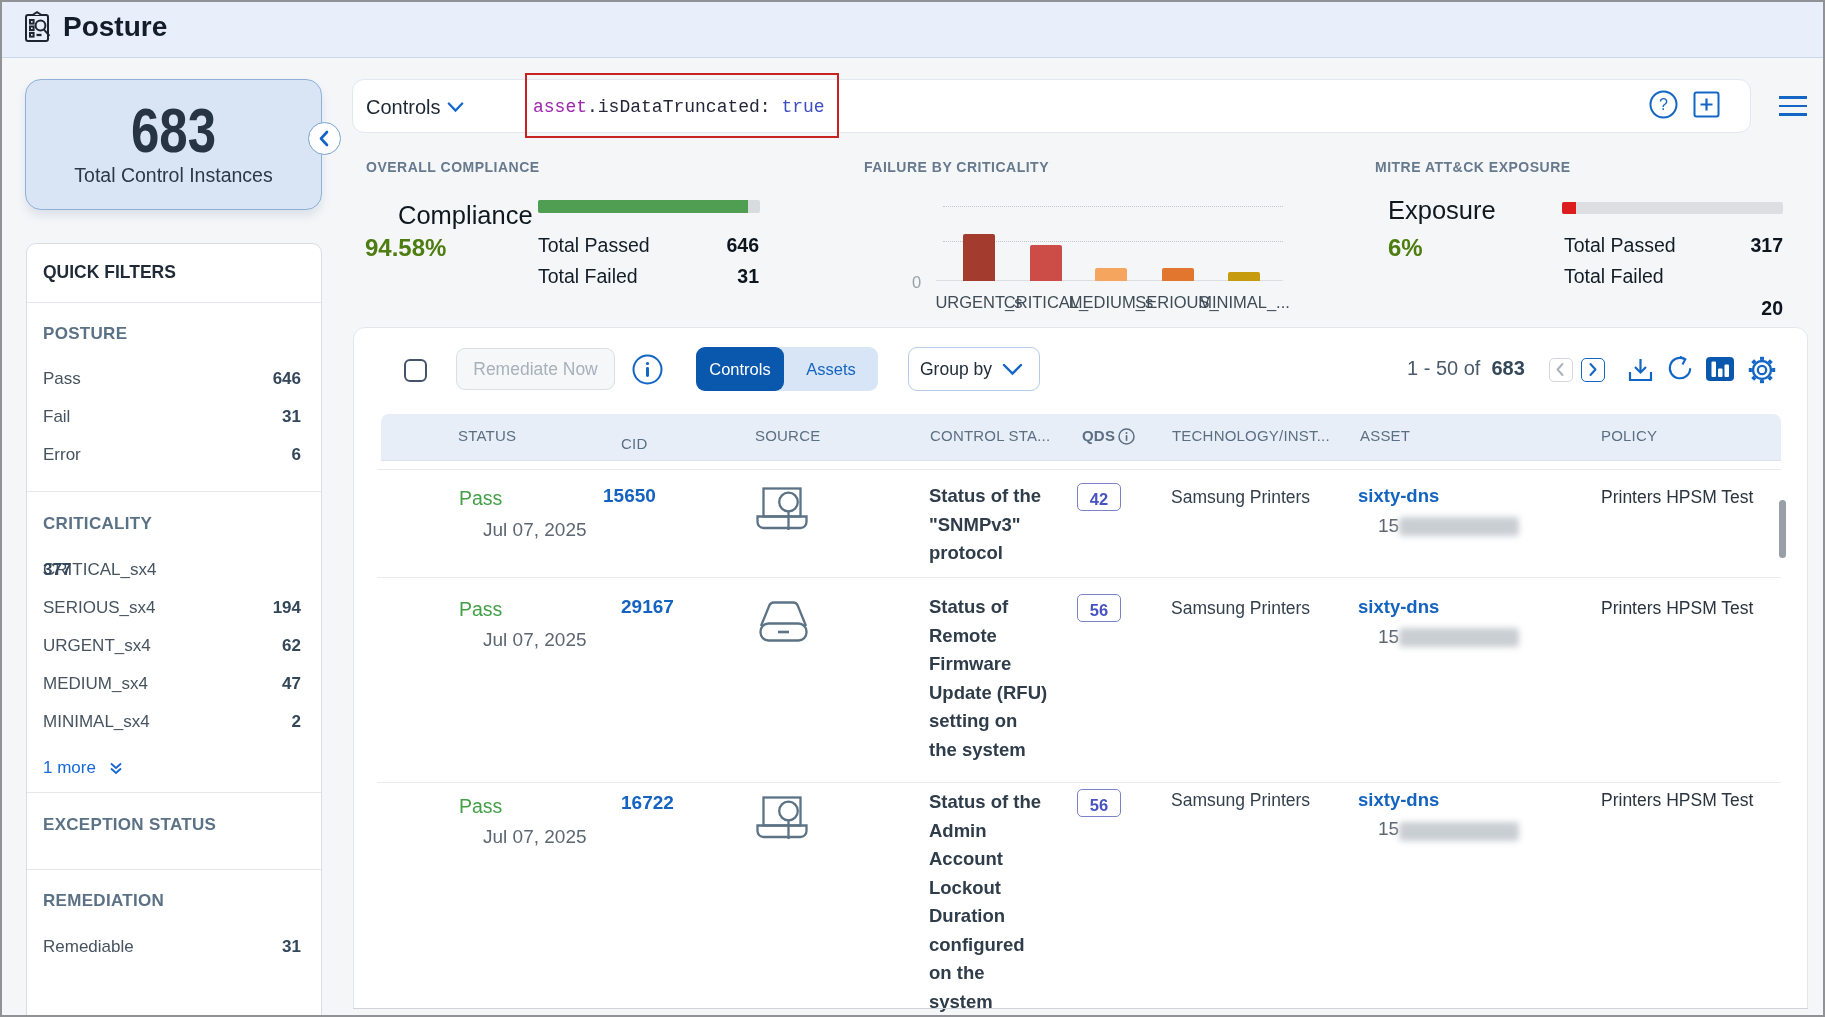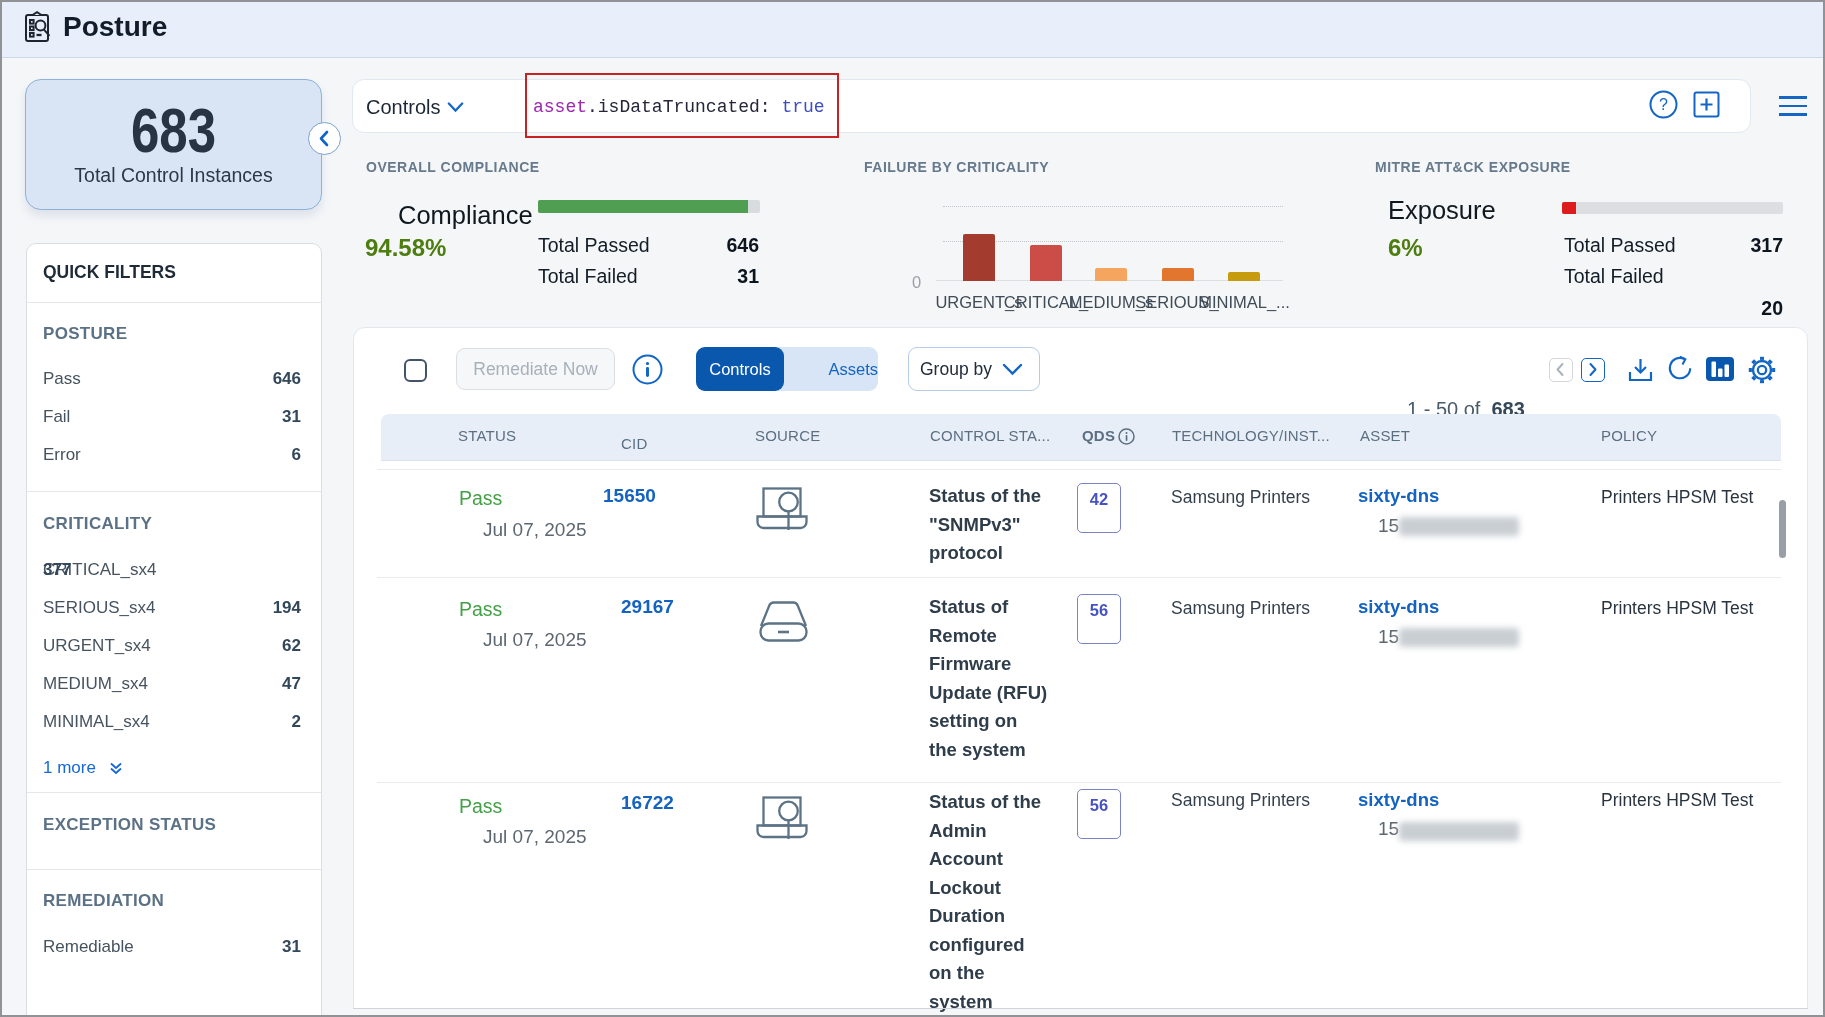--- a/index.html
+++ b/index.html
@@ -39,21 +39,21 @@
   .tablecard { position:absolute; left:353px; top:327px; width:1455px; height:682px;
                background:#fff; border:1px solid #e3e7ec; border-radius:12px 12px 0 0; }
   .hdrband { position:absolute; left:381px; top:414px; width:1400px; height:47px;
              background:#e8eef7; border-radius:8px 8px 0 0; border-bottom:1px solid #dde3ee; }
   .hcol { position:absolute; top:427px; font-size:15px; color:#5b6f83; letter-spacing:0.2px; }
   .rowdiv { position:absolute; left:377px; width:1404px; height:1px; background:#e9ebee; }
   .pass { position:absolute; font-size:19.5px; color:#43a047; }
   .rdate { position:absolute; font-size:19px; color:#5d6771;margin-left:24px; }
   .cid { position:absolute; font-size:19px; font-weight:bold; color:#1463c1; }
   .ctrl-st { position:absolute; font-size:18.5px; font-weight:bold; color:#2f3d4a; line-height:28.5px; width:150px; }
-  .qds { position:absolute; width:44px; height:50px; border:1.5px solid #7b82c9; border-radius:5px;
+  .qds { position:absolute; width:44px; height:28px; border:1.5px solid #7b82c9; border-radius:5px;
          color:#4753c1; font-weight:bold; font-size:16.5px; text-align:center; line-height:31px; background:#fff; }
   .tech { position:absolute; font-size:17.5px; color:#333f4b; }
   .asset { position:absolute; font-size:18.5px; font-weight:bold; color:#1463c1; }
   .a15 { position:absolute; font-size:19px; color:#5d6771; }
   .blur { position:absolute; width:120px; height:19px; background:#c9ced3; border-radius:3px; filter:blur(3px); }
   .policy { position:absolute; font-size:17.5px; color:#2a343e; }
   
   .sidebar { position:absolute; left:26px; top:243px; width:296px; height:790px;
              background:#fff; border:1px solid #d9dee5; border-radius:10px; }
   .sb-div { position:absolute; left:27px; width:294px; height:1px; background:#e4e8ec; }
@@ -154,27 +154,27 @@
 <div class="tablecard"></div>
 <div class="abs" style="left:404px; top:359px; width:23px; height:23px; border:2px solid #44536a; border-radius:6px; background:#fff;"></div>
 <div class="abs" style="left:456px; top:348px; width:159px; height:42px; border:1px solid #dadfe4; border-radius:9px; background:#f6f7f9; text-align:center; line-height:40px; font-size:17.5px; color:#a7b1bb;">Remediate Now</div>
 <svg class="abs" style="left:632px; top:354px;" width="31" height="31" viewBox="0 0 31 31" fill="none">
   <circle cx="15.5" cy="15.5" r="14" stroke="#1366c4" stroke-width="2"></circle>
   <circle cx="15.5" cy="9.5" r="1.6" fill="#1366c4"></circle>
   <rect x="14" y="13" width="3" height="10" rx="1.4" fill="#1366c4"></rect>
 </svg>
 <div class="abs" style="left:696px; top:347px; width:182px; height:44px; background:#d7e5f6; border-radius:9px;"></div>
 <div class="abs" style="left:696px; top:347px; width:88px; height:44px; background:#0a57ae; border-radius:9px; color:#fff; font-size:16.5px; text-align:center; line-height:44px;">Controls</div>
-<div class="abs" style="left:784px; top:347px; width:94px; height:52px; color:#1565c0; font-size:16.5px; text-align:right; line-height:44px;">Assets</div>
+<div class="abs" style="left:784px; top:347px; width:94px; height:52px; color:#1565c0; font-size:16.5px; text-align:center; line-height:44px;">Assets</div>
 <div class="abs" style="left:908px; top:347px; width:132px; height:44px; border:1.5px solid #b5cce9; border-radius:9px; background:#fff;"></div>
 <div class="abs" style="left:920px; top:359px; font-size:17.5px; color:#212d3a;">Group by</div>
 <svg class="abs" style="left:1002px; top:363px;" width="21" height="13" viewBox="0 0 21 13">
     <path d="M2 2 L10.5 10.5 L19 2" stroke="#1366c4" stroke-width="2.4" fill="none" stroke-linecap="round"></path>
   </svg>
-<div class="abs" style="left:1407px; top:357px; font-size:20px; color:#4a5b6b;margin-top:41px;">1 - 50 of <b style="color:#35485a">&nbsp;683</b></div>
+<div class="abs" style="left:1407px; top:357px; font-size:20px; color:#4a5b6b;">1 - 50 of <b style="color:#35485a">&nbsp;683</b></div>
 <div class="abs" style="left:1549px; top:358px; width:24px; height:24px; border:1.5px solid #d3d7dc; border-radius:5px; background:#fff;">
   <svg width="21" height="21" viewBox="0 0 21 21">
       <path d="M12.5 5 L7.5 10.5 L12.5 16" stroke="#abb3bb" stroke-width="2" fill="none" stroke-linecap="round" stroke-linejoin="round"></path>
     </svg>
 </div>
 <div class="abs" style="left:1581px; top:358px; width:24px; height:24px; border:1.5px solid #1366c4; border-radius:5px; background:#fff;">
   <svg width="21" height="21" viewBox="0 0 21 21">
       <path d="M8.5 5 L13.5 10.5 L8.5 16" stroke="#1366c4" stroke-width="2" fill="none" stroke-linecap="round" stroke-linejoin="round"></path>
     </svg>
 </div>

